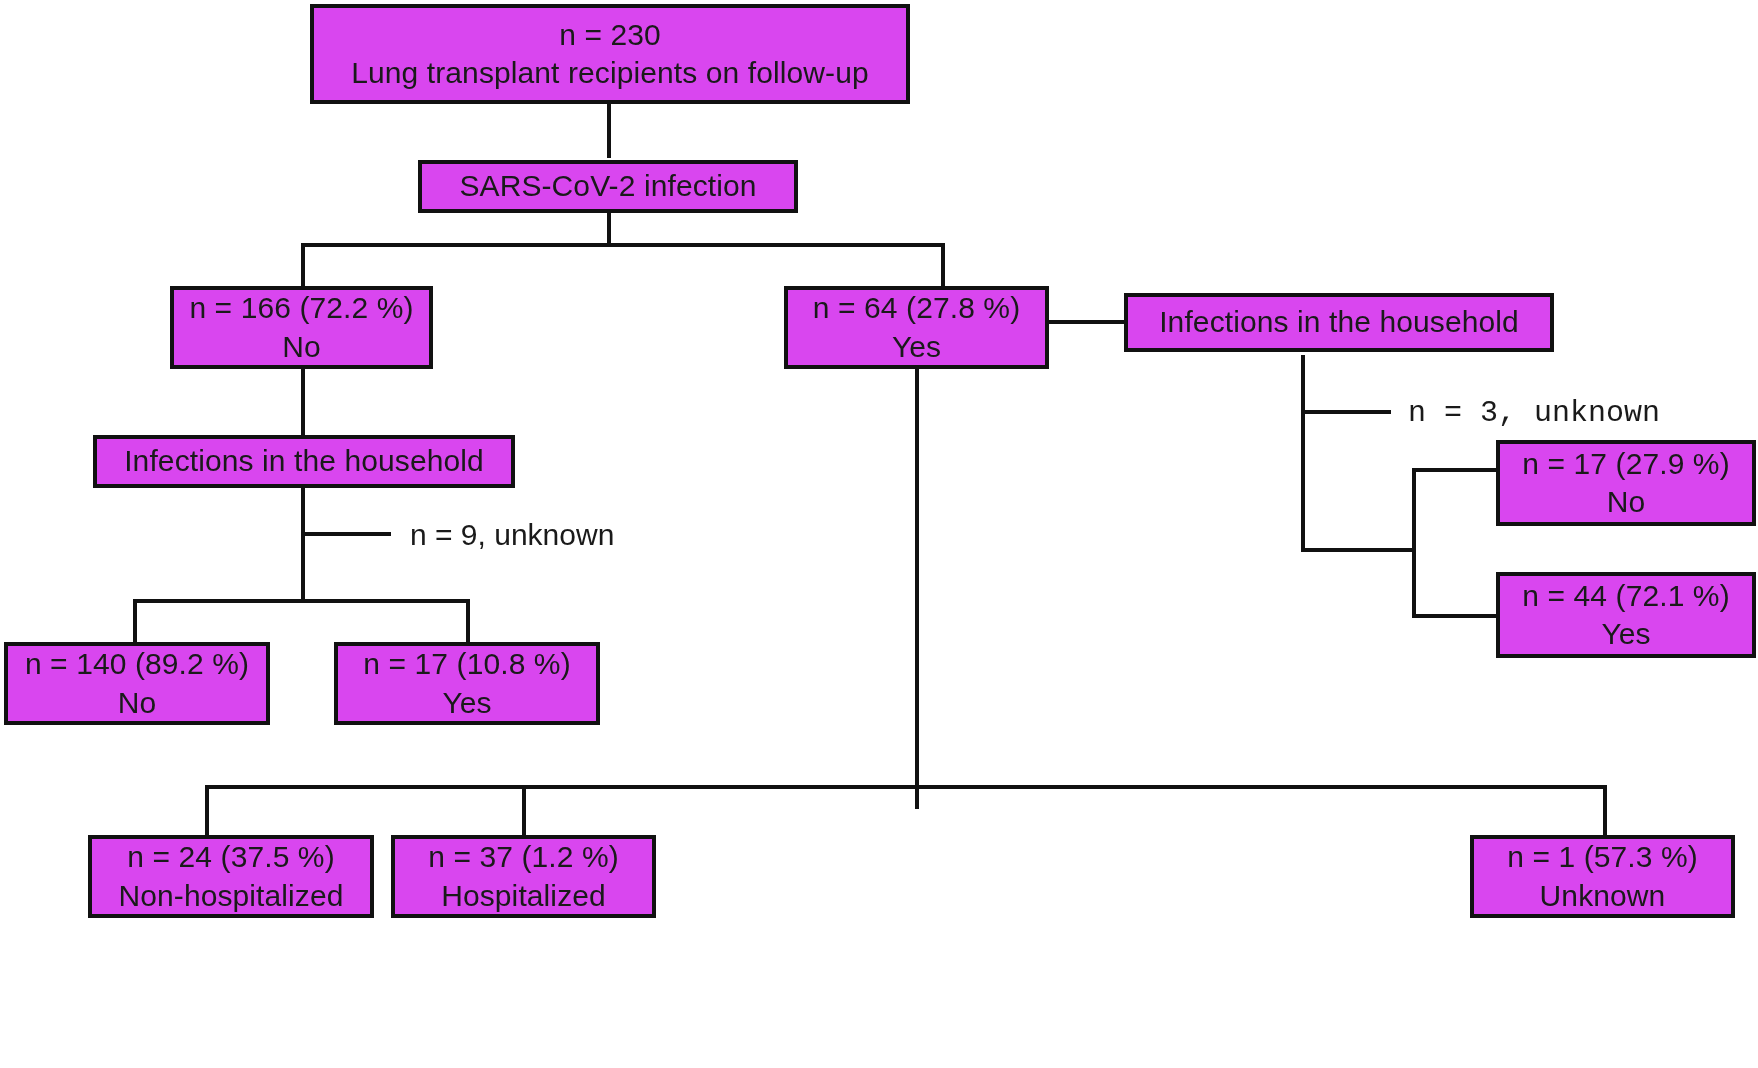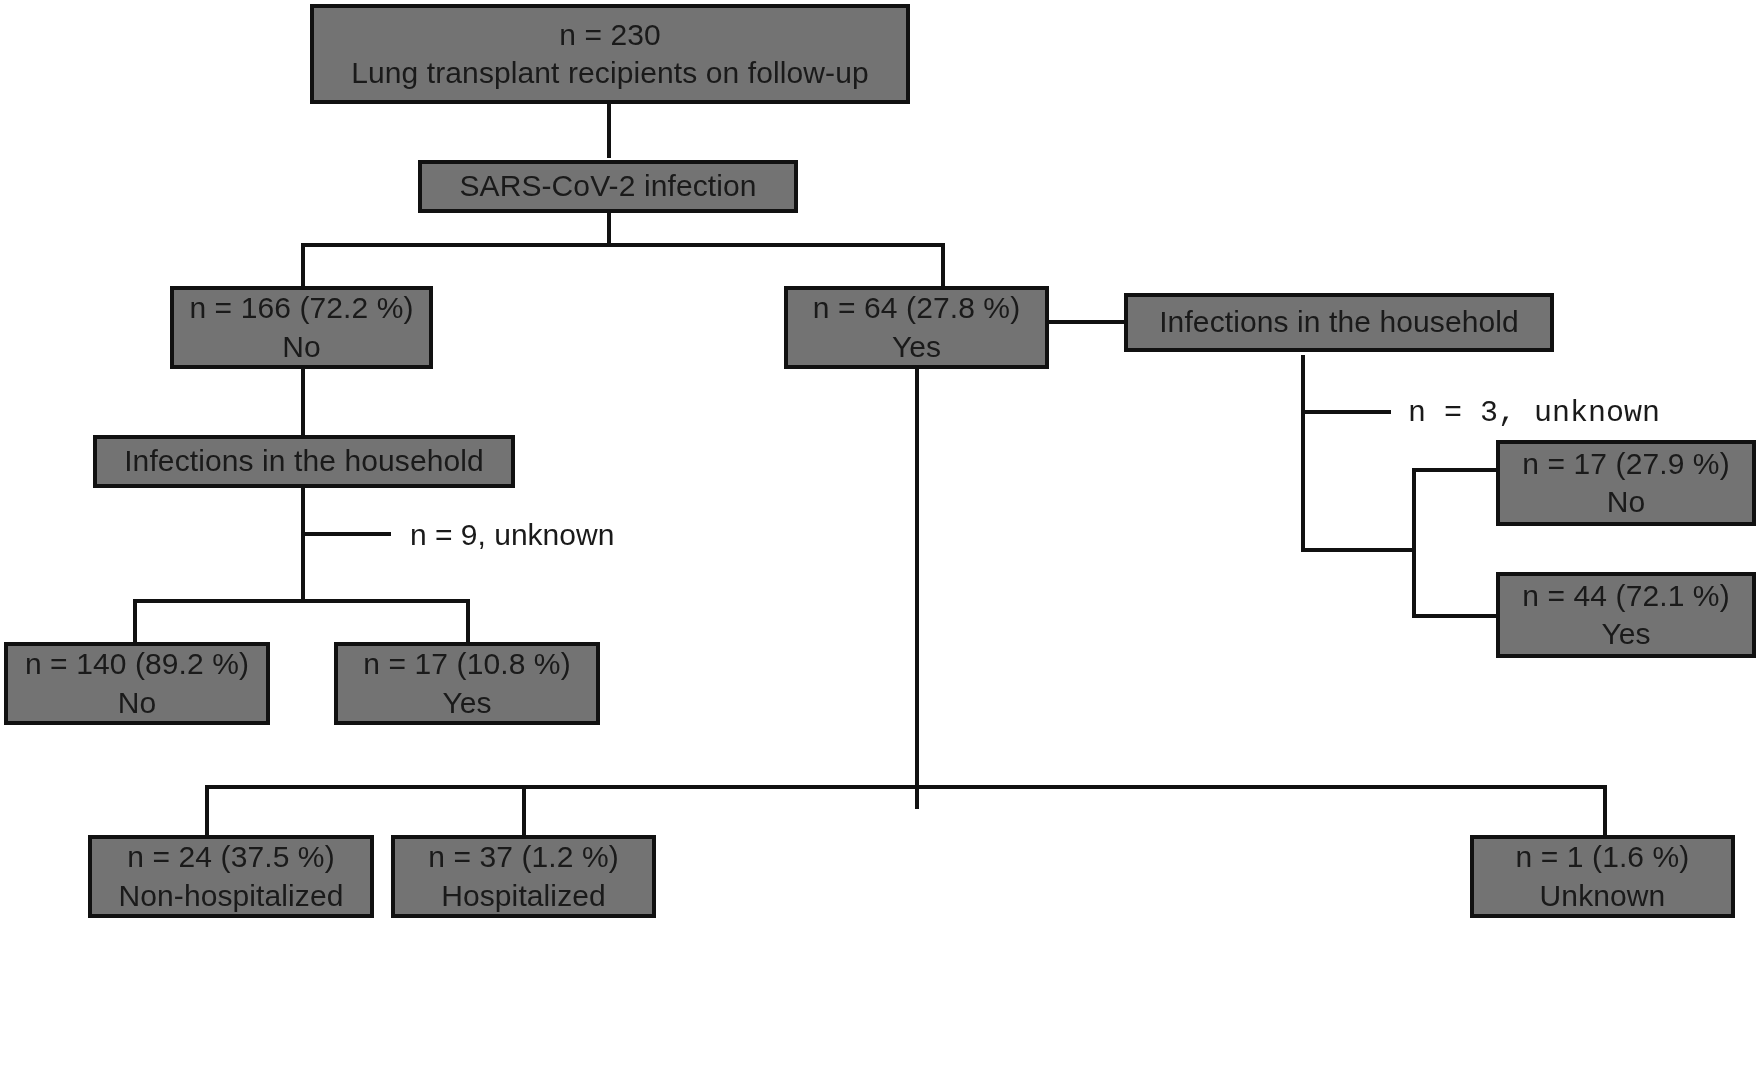--- a/index.html
+++ b/index.html
@@ -15,21 +15,21 @@
     position: relative;
     width: 1758px;
     height: 1068px;
     background: #ffffff;
     overflow: hidden;
   }
   .box {
     position: absolute;
     box-sizing: border-box;
     border: 4px solid #111111;
-    background: #737373;
+    background: #d946ef;
     display: flex;
     flex-direction: column;
     align-items: center;
     justify-content: center;
     text-align: center;
     font-size: 30px;
     line-height: 1.28;
     letter-spacing: 0.1px;
     z-index: 5;
   }
@@ -147,17 +147,17 @@
     <span class="ln">Non-hospitalized</span>
   </div>
 
   <div class="box" style="left:391px; top:835px; width:265px; height:83px;">
     <span class="ln">n = 37 (1.2 %)</span>
     <span class="ln">Hospitalized</span>
   </div>
 
 
   <div class="box" style="left:1470px; top:835px; width:265px; height:83px;">
-    <span class="ln">n = 1 (1.6 %)</span>
+    <span class="ln">n = 1 (57.3 %)</span>
     <span class="ln">Unknown</span>
   </div>
 
 </div>
 
 </body></html>

